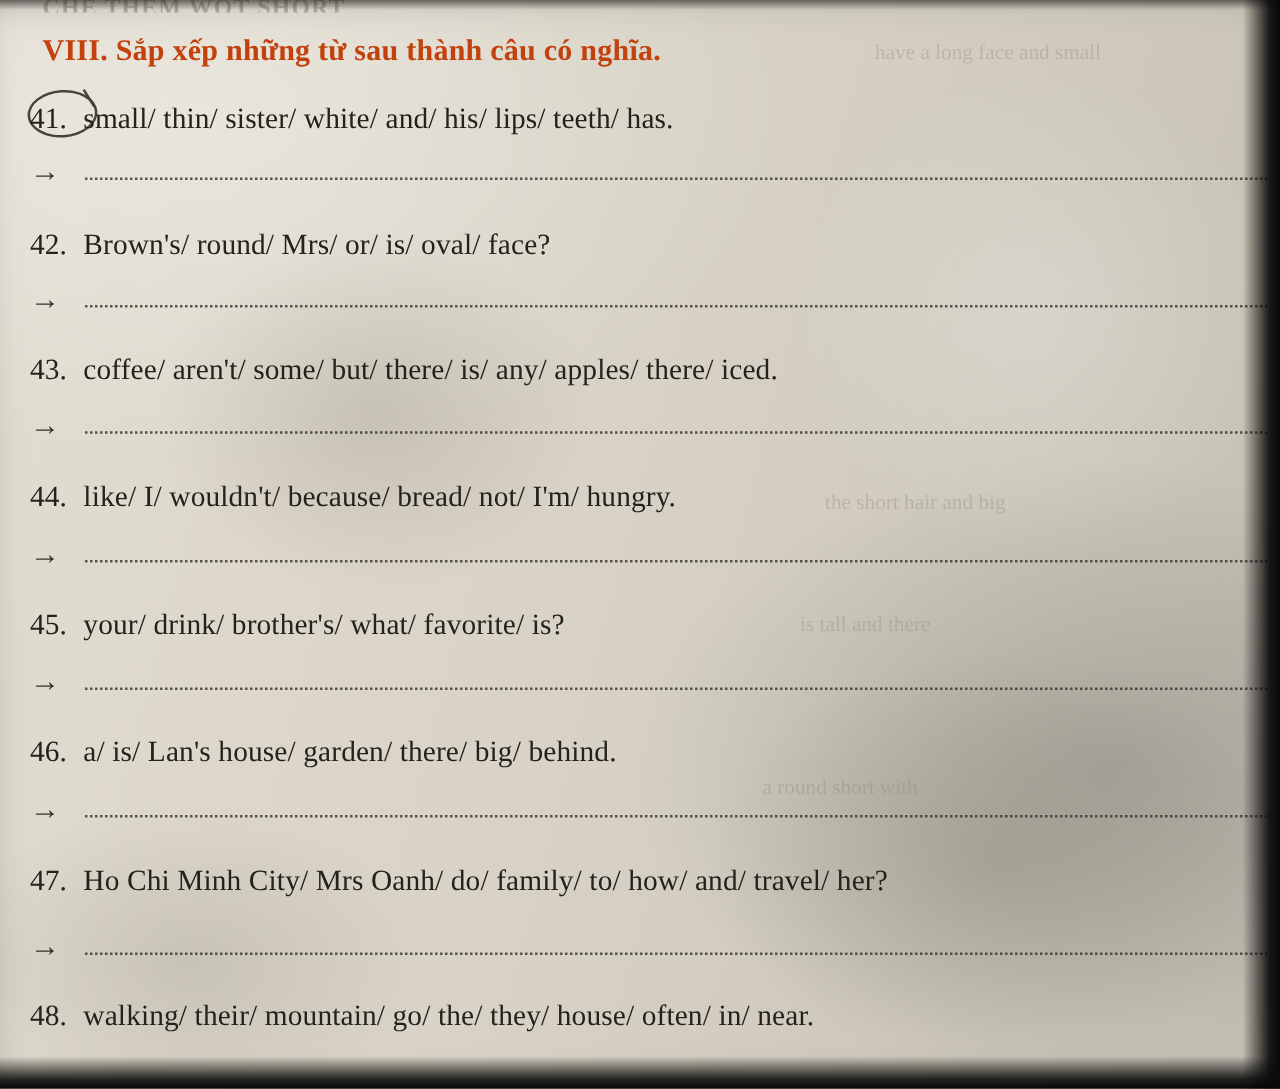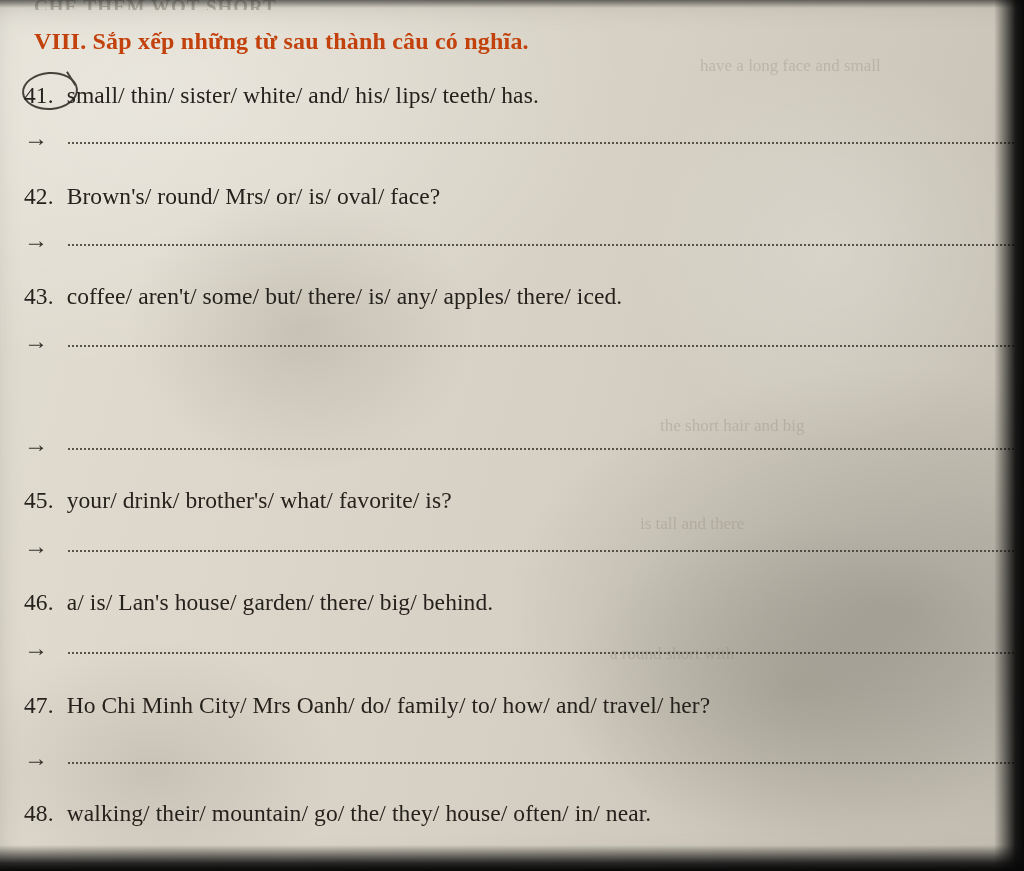--- a/index.html
+++ b/index.html
@@ -153,21 +153,20 @@
   }
 
   
   .bleed {
     position: absolute;
     color: #8a8678;
     opacity: 0.33;
     font-size: 17px;
     white-space: nowrap;
     font-family: "Liberation Serif", serif;
-    margin-top: 24px;
   }
 </style>
 </head>
 <body>
 
 <div id="page">
   <div id="paper"></div>
   <div class="shade s1"></div>
   <div class="shade s2"></div>
   <div class="shade s3"></div>
@@ -205,20 +204,24 @@
 
     <div class="q" style="top:283px;">
       <span style="margin-right: 7px;">43.</span>
       <span>coffee/ aren't/ some/ but/ there/ is/ any/ apples/ there/ iced.</span>
     </div>
     <div class="answer" style="top:327px;">
       <span class="arrow">→</span>
       <span class="dots"></span>
     </div>
 
+    <div class="q" style="top:385px;">
+      <span style="margin-right: 7px;">44.</span>
+      <span>like/ I/ wouldn't/ because/ bread/ not/ I'm/ hungry.</span>
+    </div>
     <div class="answer" style="top:430px;">
       <span class="arrow">→</span>
       <span class="dots"></span>
     </div>
 
     <div class="q" style="top:487px;text-align:center;">
       <span style="margin-right: 7px;">45.</span>
       <span>your/ drink/ brother's/ what/ favorite/ is?</span>
     </div>
     <div class="answer" style="top:532px;">

